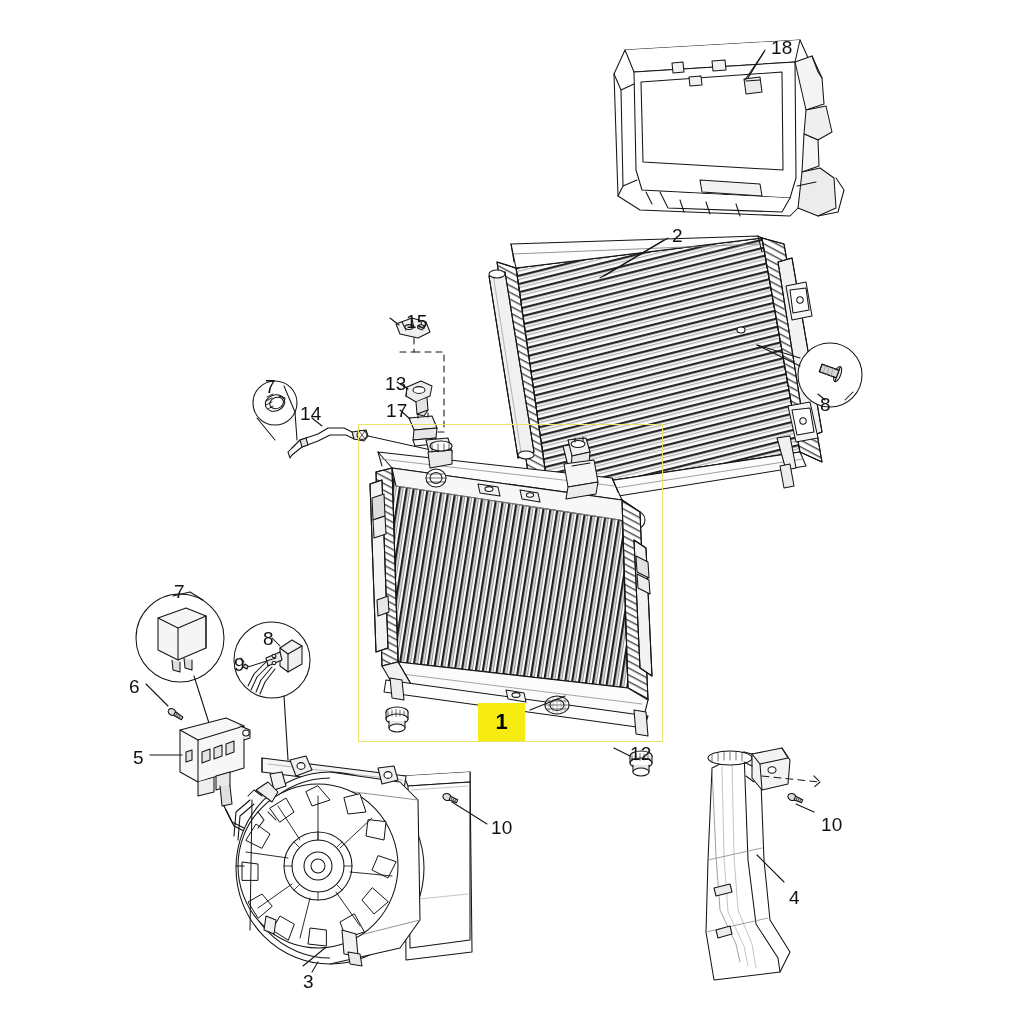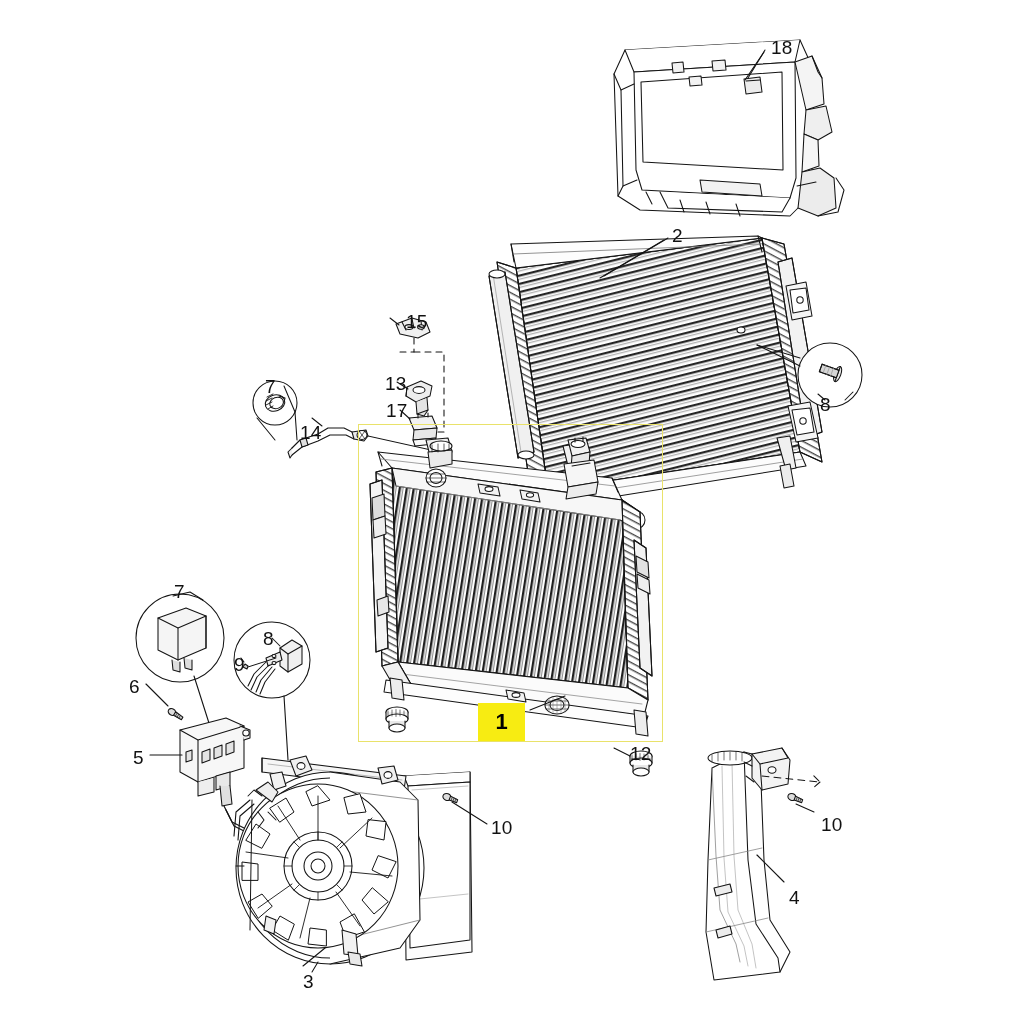--- a/index.html
+++ b/index.html
@@ -505,20 +505,20 @@
       <div class="lbl" style="left: 133px; top: 748px;">5</div>
       <div class="lbl" style="left: 129px; top: 677px;">6</div>
       <div class="lbl" style="left: 174px; top: 582px;">7</div>
       <div class="lbl" style="left: 263px; top: 629px;">8</div>
       <div class="lbl" style="left: 234px; top: 655px;">9</div>
       <div class="lbl" style="left: 491px; top: 818px;">10</div>
       <div class="lbl" style="left: 821px; top: 815px;">10</div>
       <div class="lbl" style="left: 265px; top: 377px;">7</div>
       <div class="lbl" style="left: 598px; top: 744px; margin-left: 32px;">12</div>
       <div class="lbl" style="left: 385px; top: 374px; text-align: center;">13</div>
-      <div class="lbl" style="left: 300px; top: 423px;">14</div>
+      <div class="lbl" style="left: 300px; top: 404px;">14</div>
       <div class="lbl" style="left: 374px; top: 312px; margin-left: 32px;">15</div>
       <div class="lbl" style="left: 820px; top: 395px;">8</div>
       <div class="lbl" style="left: 386px; top: 401px; text-align: center;">17</div>
       <div class="lbl" style="left: 771px; top: 38px;">18</div>
     </div>
 
 </div>
 
 </body></html>

